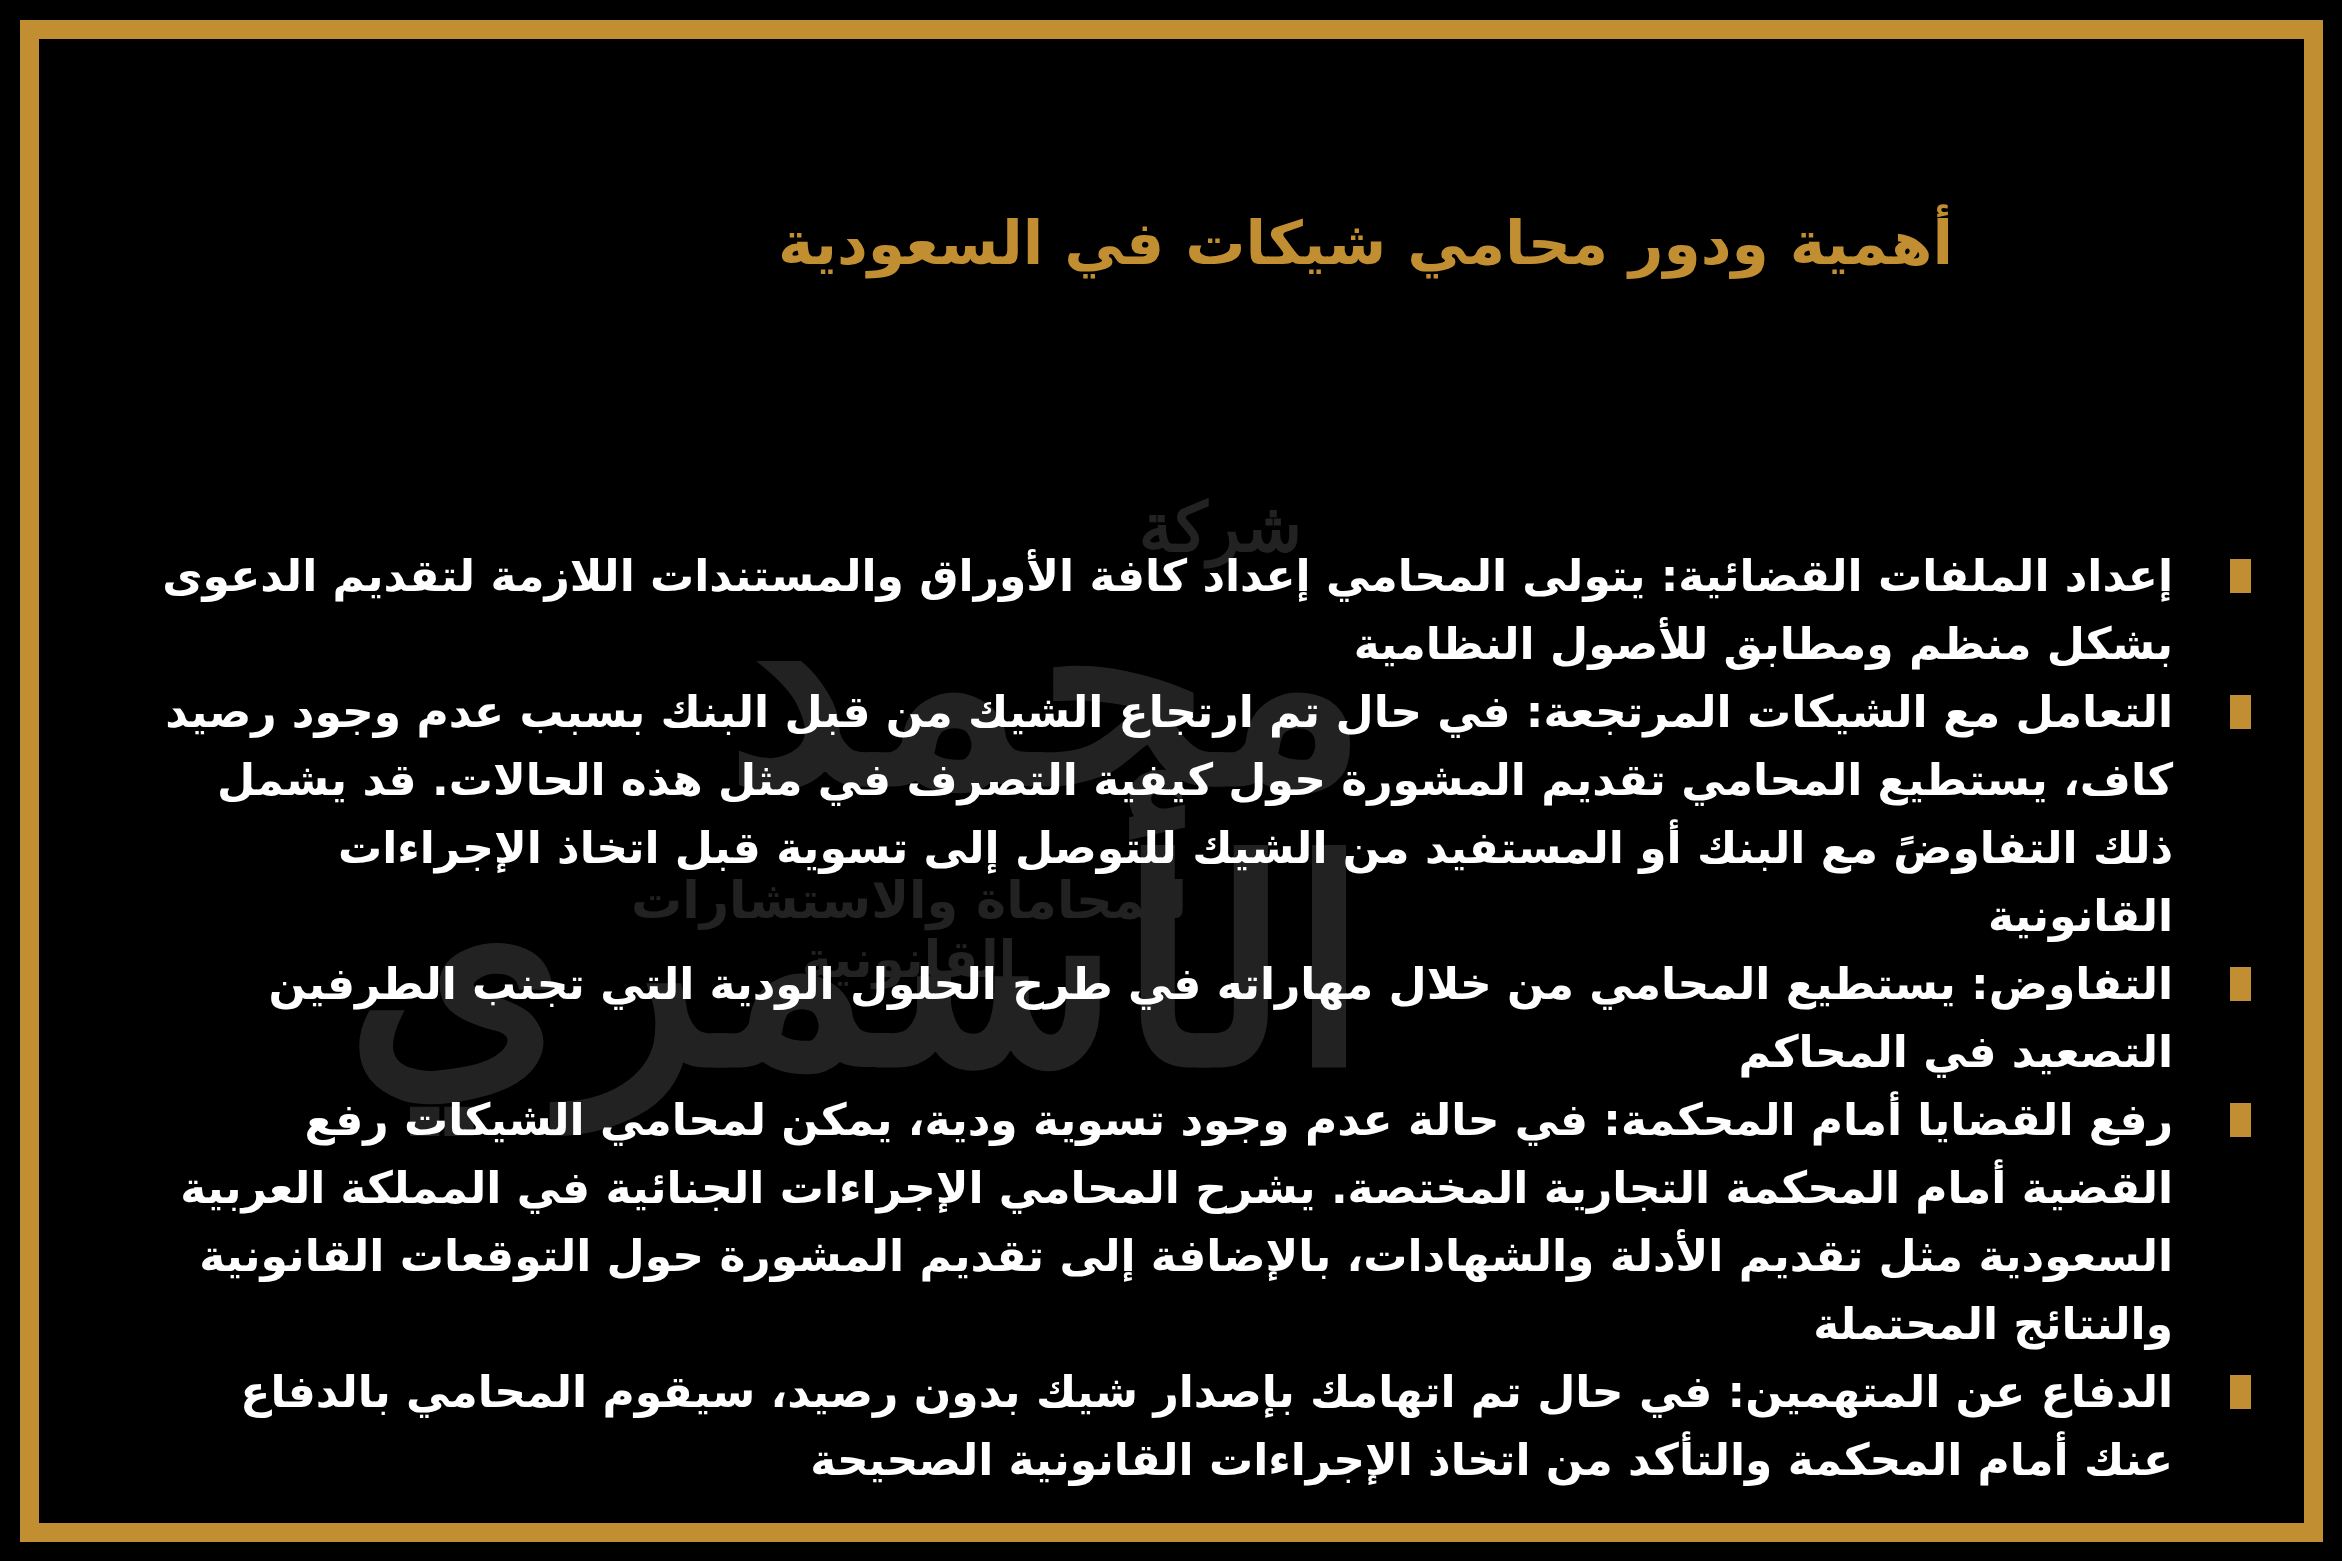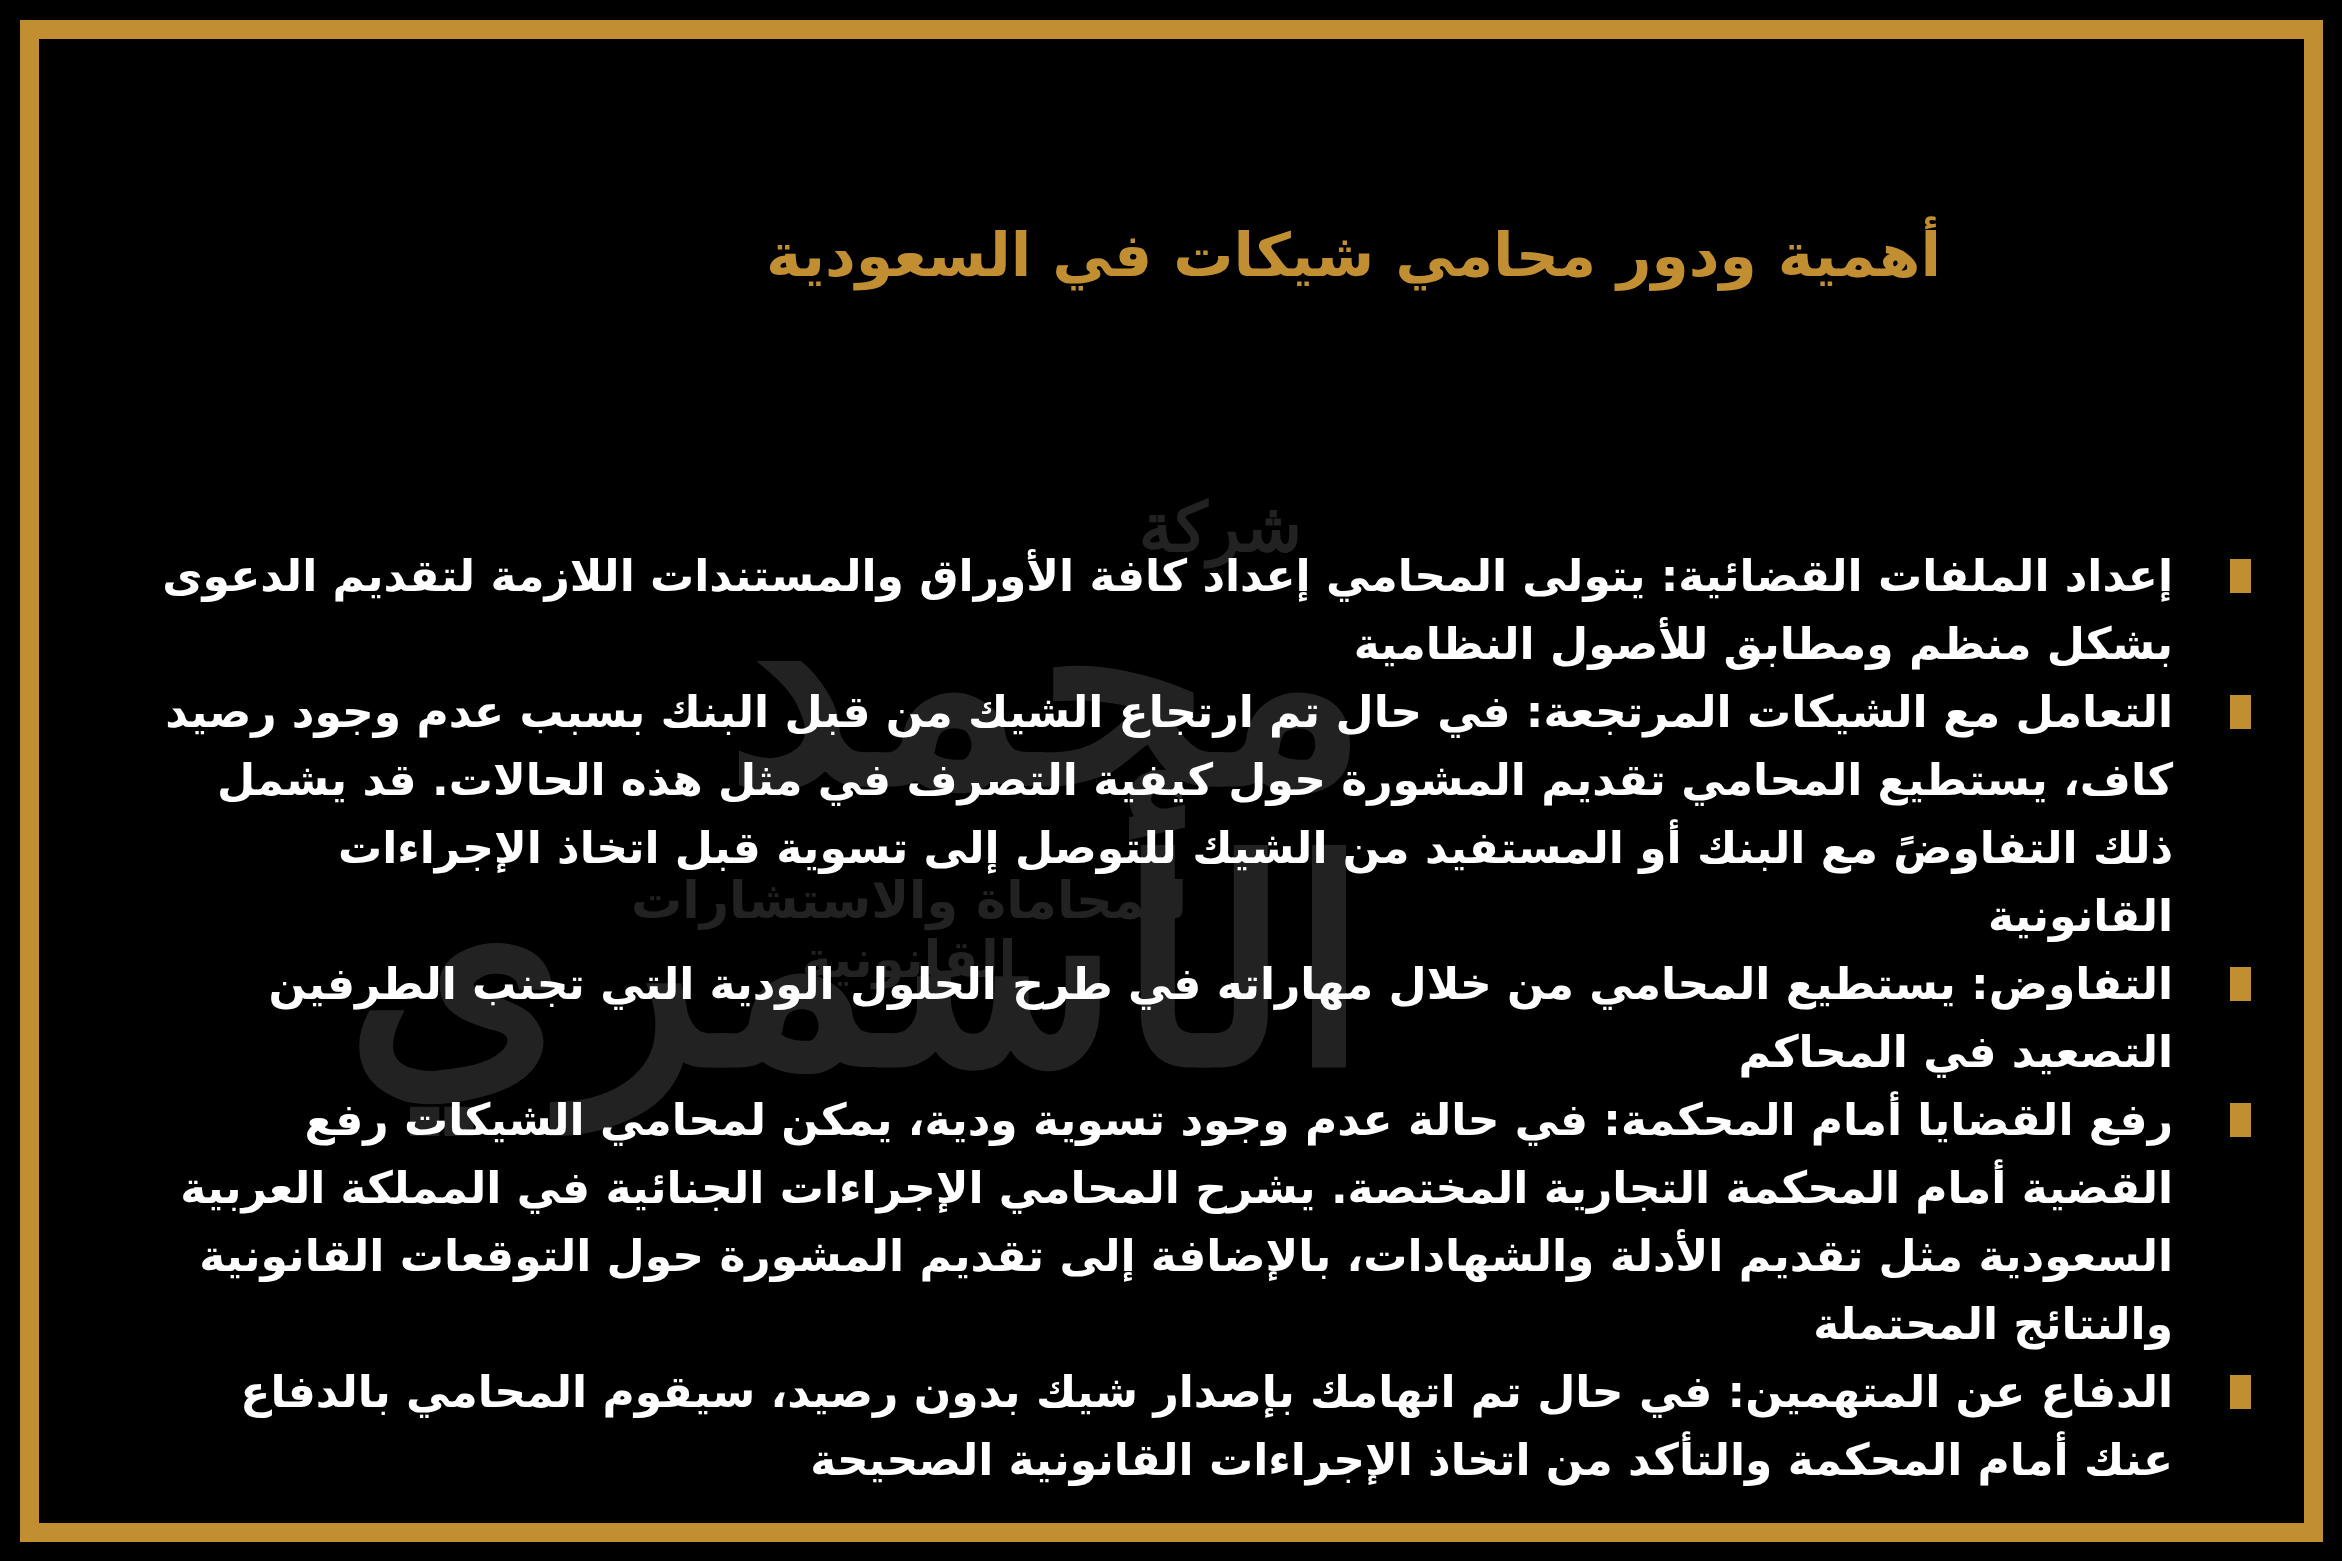--- a/index.html
+++ b/index.html
@@ -49,21 +49,21 @@
 <body>
 
 <div class="frame"></div>
 
 <div class="watermark">
   <div class="wm-top">شركة</div>
   <div class="wm-main">محمد الأسمري</div>
   <div class="wm-sub">للمحاماة والاستشارات القانونية</div>
 </div>
 
-<h1 class="title" style="margin:12px">أهمية ودور محامي شيكات في السعودية</h1>
+<h1 class="title" style="margin:0">أهمية ودور محامي شيكات في السعودية</h1>
 
 <ul class="list">
   <li class="item" style="margin-bottom:0">
     <span class="bullet"></span>
     <span>إعداد الملفات القضائية: يتولى المحامي إعداد كافة الأوراق والمستندات اللازمة لتقديم الدعوى بشكل منظم ومطابق للأصول النظامية</span>
   </li>
   <li class="item">
     <span class="bullet"></span>
     <span>التعامل مع الشيكات المرتجعة: في حال تم ارتجاع الشيك من قبل البنك بسبب عدم وجود رصيد كاف، يستطيع المحامي تقديم المشورة حول كيفية التصرف في مثل هذه الحالات. قد يشمل ذلك التفاوضً مع البنك أو المستفيد من الشيك للتوصل إلى تسوية قبل اتخاذ الإجراءات القانونية</span>
   </li>

